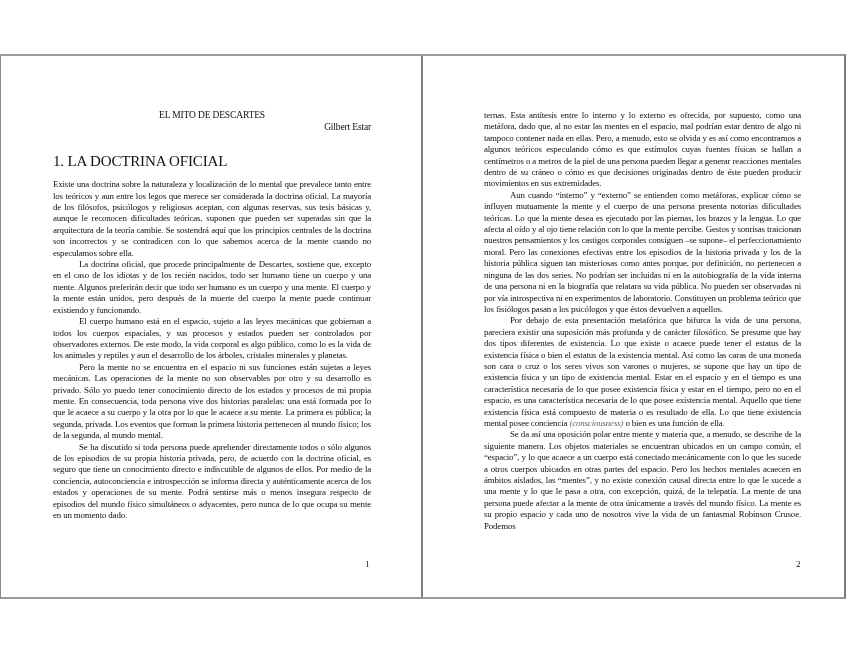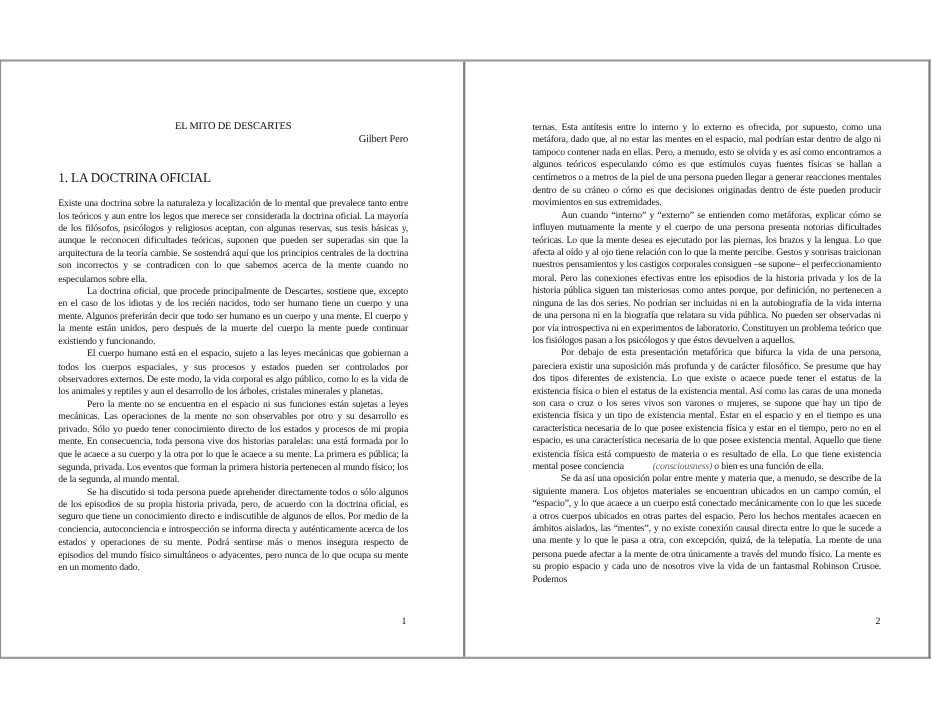--- a/index.html
+++ b/index.html
@@ -13,37 +13,37 @@
     border-right:2px solid #7a7a7a; border-left:1px solid #8a8a8a;
     box-sizing:border-box; background:#fff;padding-left:33px;
   }
   .page { position:absolute; top:0; height:100%; box-sizing:border-box; }
   .page.left { left:0; width:422px; border-right:2px solid #7f7f7f; }
   .page.right { left:432px; width:420px; }
   .content { position:absolute; left:52px; top:54px; width:318px; font-size:8.9px; line-height:11.4px; text-align:justify; letter-spacing:-0.15px; }
   .page.right .content { left:51px; top:54px; width:317px; }
   .title { text-align:center; font-size:9.5px; margin-bottom:1px; }
   .author { text-align:right; font-size:9.5px; margin-bottom:22px; }
-  .section { font-size:12px; margin-bottom:12px; }
+  .section { font-size:15px; margin-bottom:12px; }
   p { margin:0; }
   p.indent { text-indent:26px; }
-  em.foreign { color:#666;margin-left:24px; }
+  em.foreign { color:#666; }
   .pagenum { position:absolute; font-size:9px; }
   .page.left .pagenum { left:364px; top:503px; }
   .page.right .pagenum { left:363px; top:503px; }
 </style>
 </head>
 <body>
 
 <div class="spread">
 
   <div class="page left">
     <div class="content">
       <div class="title">EL MITO DE DESCARTES</div>
-      <div class="author">Gilbert Pero</div>
+      <div class="author">Gilbert Estar</div>
       <div class="section">1. LA DOCTRINA OFICIAL</div>
       <p>Existe una doctrina sobre la naturaleza y localización de lo mental que prevalece tanto entre los teóricos y aun entre los legos que merece ser considerada la doctrina oficial. La mayoría de los filósofos, psicólogos y religiosos aceptan, con algunas reservas, sus tesis básicas y, aunque le reconocen dificultades teóricas, suponen que pueden ser superadas sin que la arquitectura de la teoría cambie. Se sostendrá aquí que los principios centrales de la doctrina son incorrectos y se contradicen con lo que sabemos acerca de la mente cuando no especulamos sobre ella.</p>
       <p class="indent">La doctrina oficial, que procede principalmente de Descartes, sostiene que, excepto en el caso de los idiotas y de los recién nacidos, todo ser humano tiene un cuerpo y una mente. Algunos preferirán decir que todo ser humano es un cuerpo y una mente. El cuerpo y la mente están unidos, pero después de la muerte del cuerpo la mente puede continuar existiendo y funcionando.</p>
       <p class="indent">El cuerpo humano está en el espacio, sujeto a las leyes mecánicas que gobiernan a todos los cuerpos espaciales, y sus procesos y estados pueden ser controlados por observadores externos. De este modo, la vida corporal es algo público, como lo es la vida de los animales y reptiles y aun el desarrollo de los árboles, cristales minerales y planetas.</p>
       <p class="indent">Pero la mente no se encuentra en el espacio ni sus funciones están sujetas a leyes mecánicas. Las operaciones de la mente no son observables por otro y su desarrollo es privado. Sólo yo puedo tener conocimiento directo de los estados y procesos de mi propia mente. En consecuencia, toda persona vive dos historias paralelas: una está formada por lo que le acaece a su cuerpo y la otra por lo que le acaece a su mente. La primera es pública; la segunda, privada. Los eventos que forman la primera historia pertenecen al mundo físico; los de la segunda, al mundo mental.</p>
       <p class="indent">Se ha discutido si toda persona puede aprehender directamente todos o sólo algunos de los episodios de su propia historia privada, pero, de acuerdo con la doctrina oficial, es seguro que tiene un conocimiento directo e indiscutible de algunos de ellos. Por medio de la conciencia, autoconciencia e introspección se informa directa y auténticamente acerca de los estados y operaciones de su mente. Podrá sentirse más o menos insegura respecto de episodios del mundo físico simultáneos o adyacentes, pero nunca de lo que ocupa su mente en un momento dado.</p>
     </div>
     <div class="pagenum">1</div>
   </div>
 

